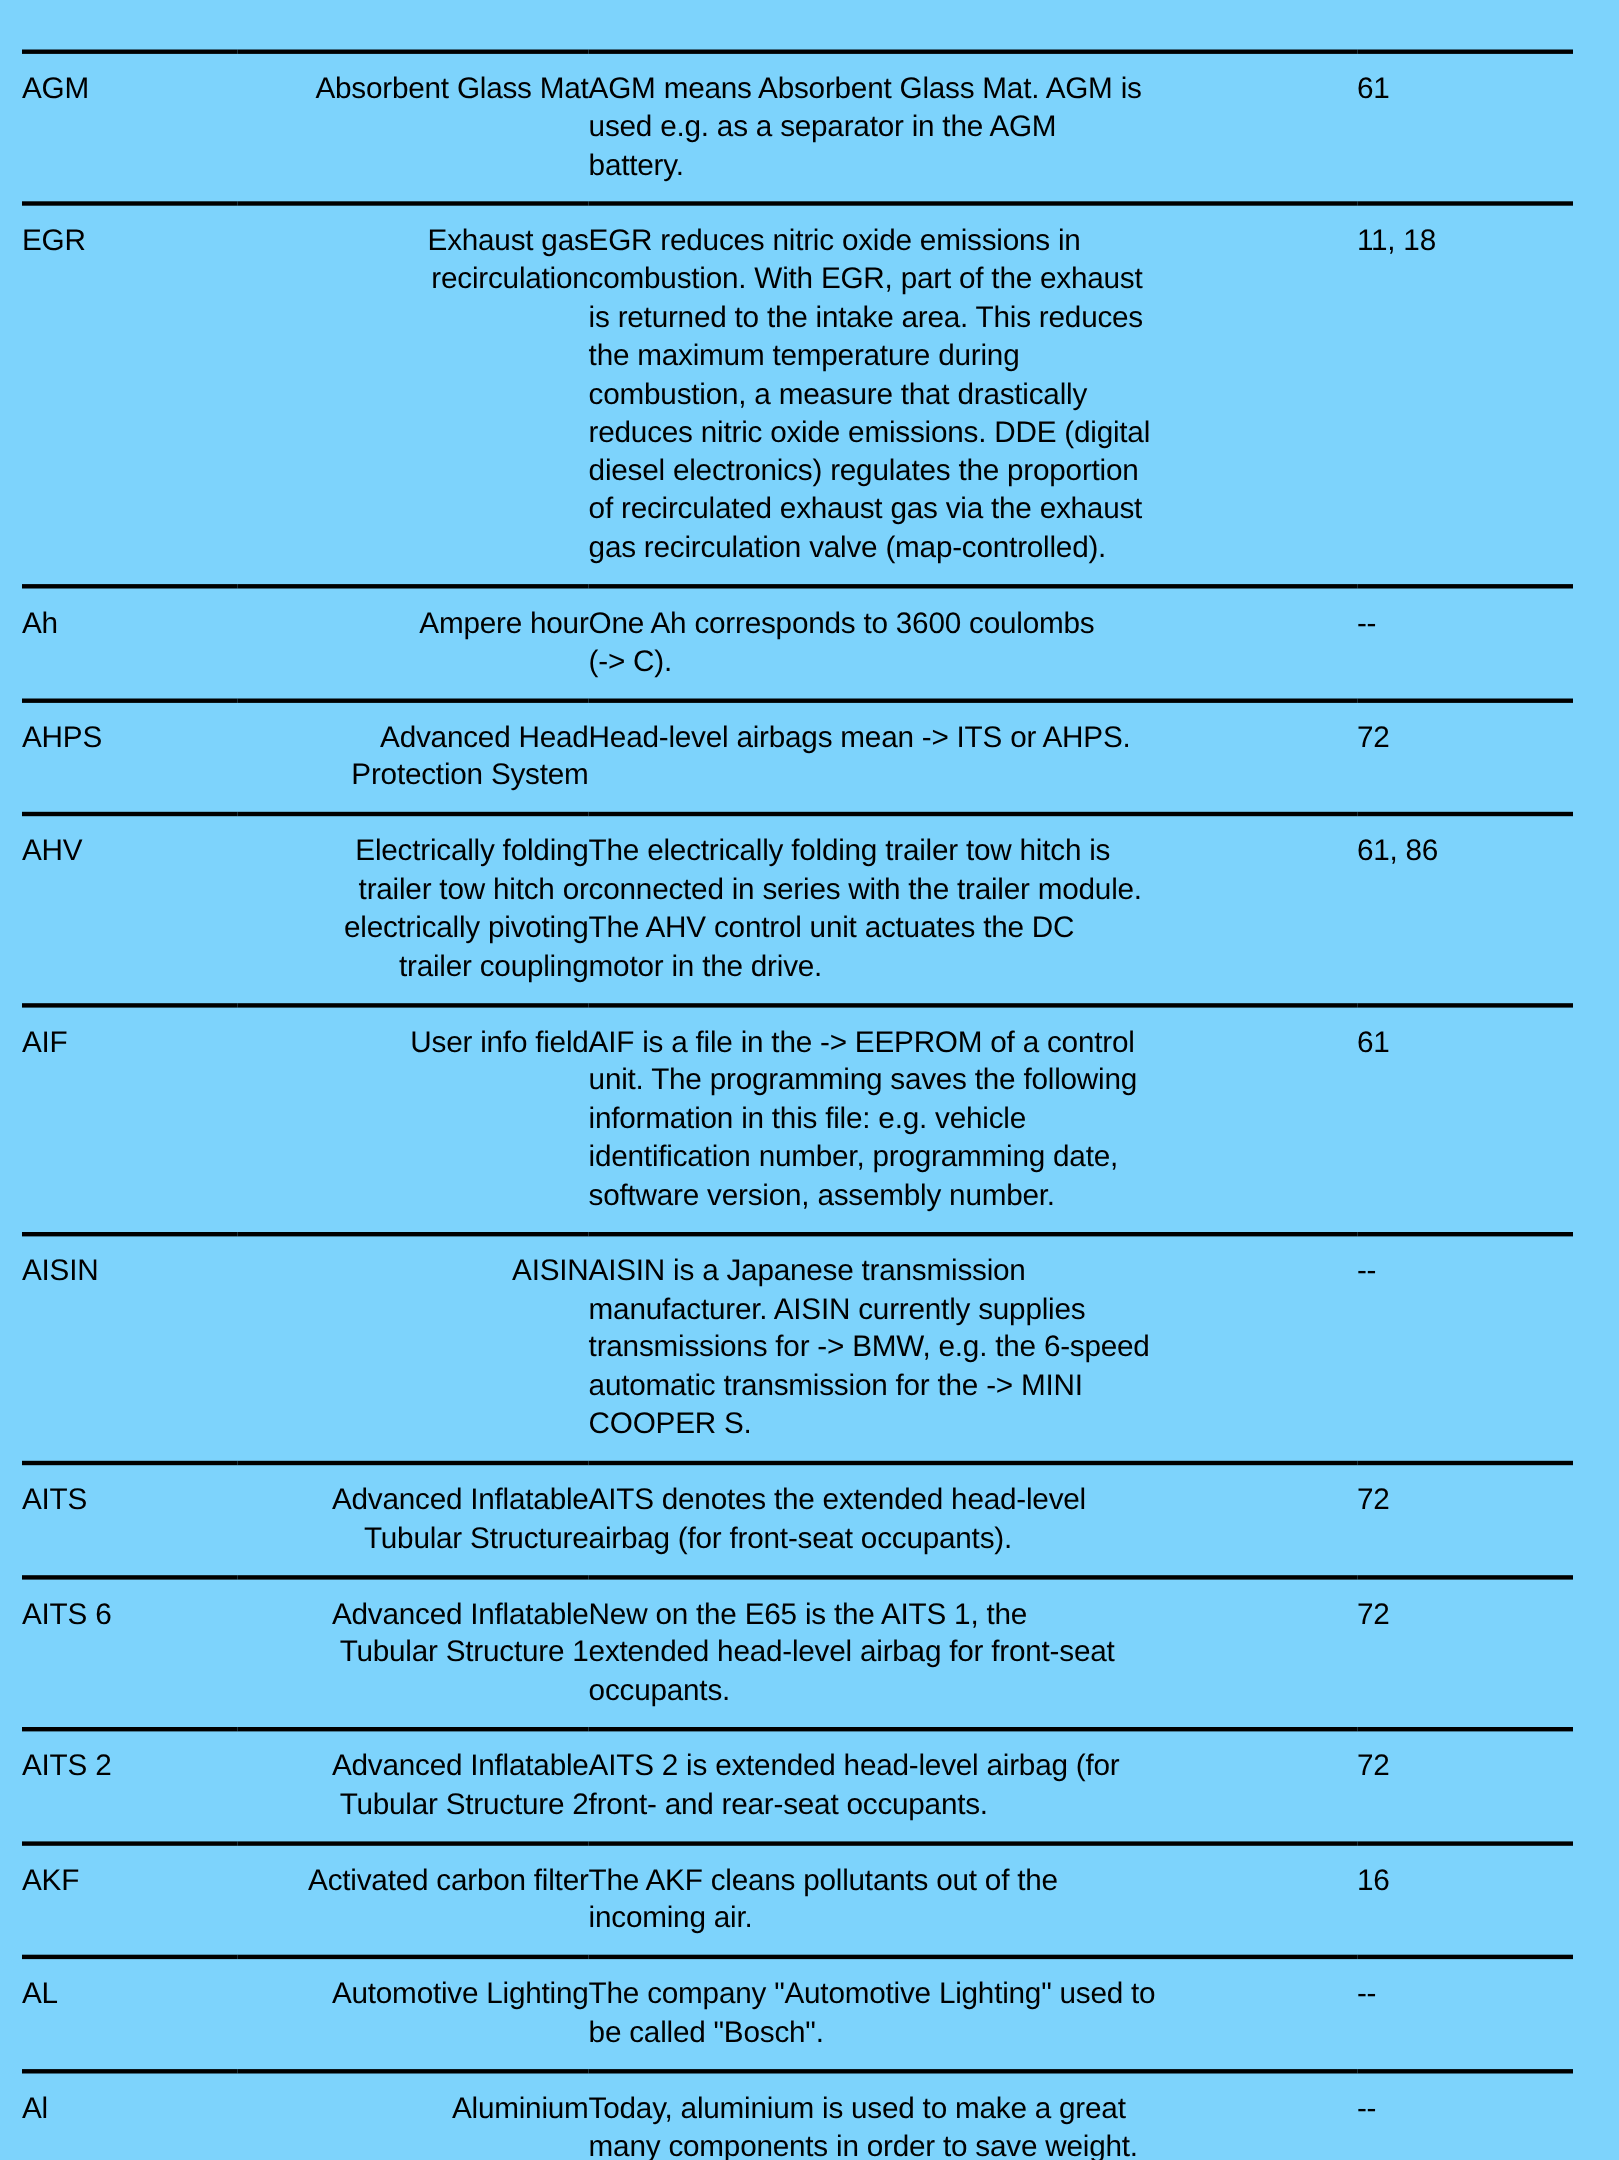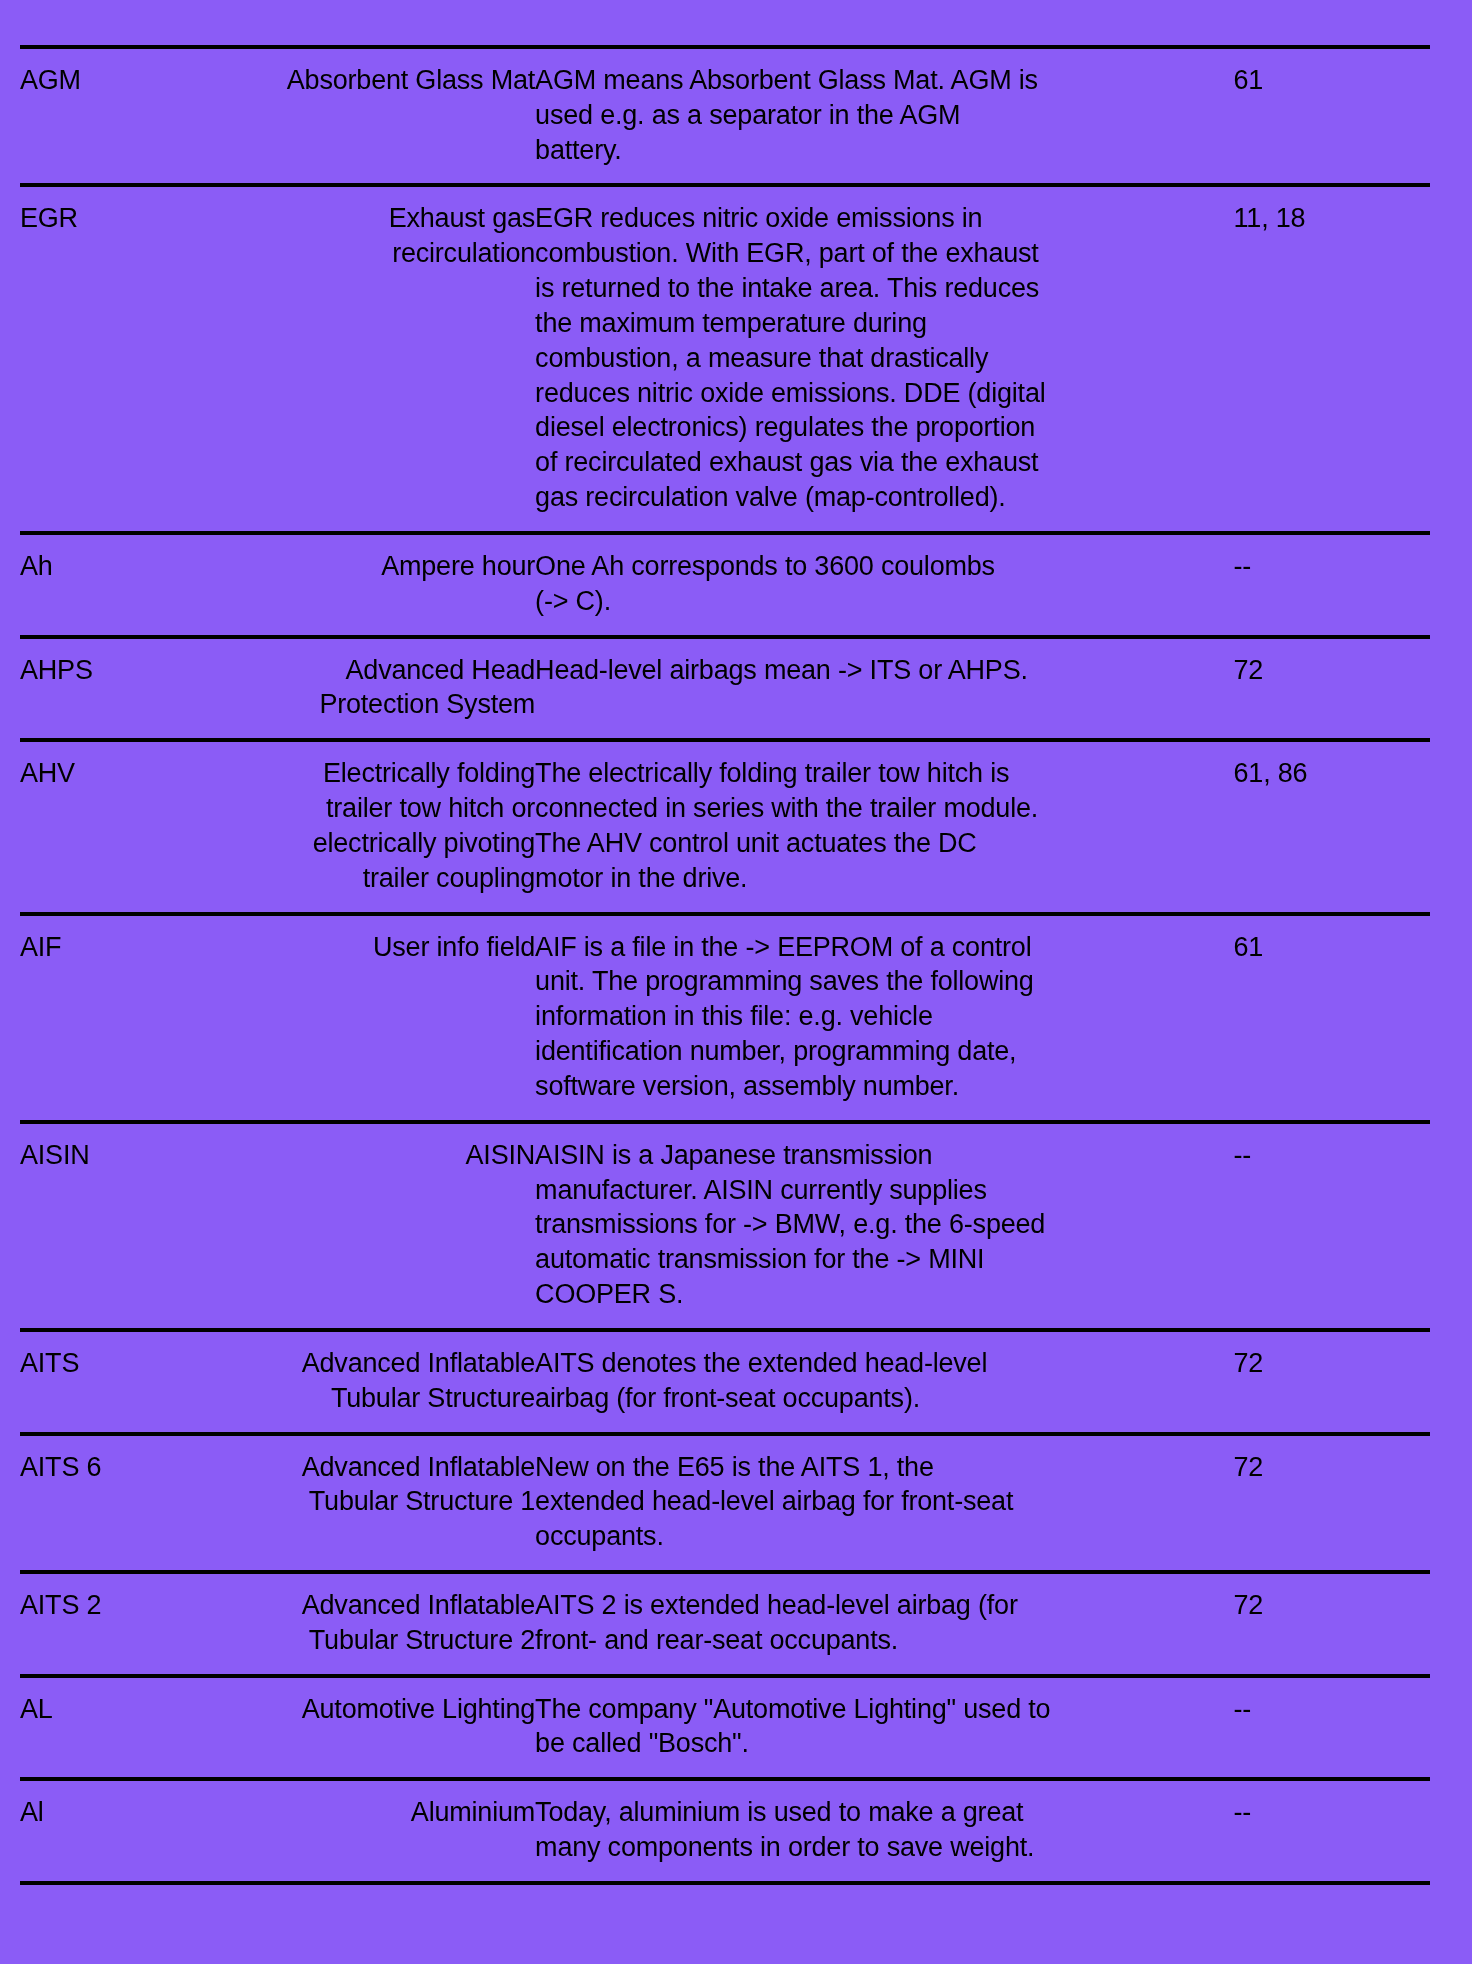--- a/index.html
+++ b/index.html
@@ -11,21 +11,21 @@
     width: 1472px;
     height: 1964px;
     font-family: "Liberation Sans", "DejaVu Sans", sans-serif;
     color: #000000;
     overflow: hidden;
   }
   #glossary-page {
     position: relative;
     width: 1472px;
     height: 1964px;
-    background: #8b5cf6;
+    background: #7dd3fc;
     box-sizing: border-box;
   }
   table.glossary-table {
     position: absolute;
     left: 20px;
     top: 45px;
     width: 1410px;
     border-collapse: collapse;
     table-layout: fixed;
   }
@@ -240,20 +240,35 @@
           <td class="col-desc">
             <span class="cell-text">AITS 2 is extended head-level airbag (for
 front- and rear-seat occupants.</span>
           </td>
           <td class="col-page">
             <span class="cell-text">72</span>
           </td>
         </tr>
         <tr class="glossary-row">
           <td class="col-abbr">
+            <span class="cell-text">AKF</span>
+          </td>
+          <td class="col-term">
+            <span class="cell-text">Activated carbon filter</span>
+          </td>
+          <td class="col-desc">
+            <span class="cell-text">The AKF cleans pollutants out of the
+incoming air.</span>
+          </td>
+          <td class="col-page">
+            <span class="cell-text">16</span>
+          </td>
+        </tr>
+        <tr class="glossary-row">
+          <td class="col-abbr">
             <span class="cell-text">AL</span>
           </td>
           <td class="col-term">
             <span class="cell-text">Automotive Lighting</span>
           </td>
           <td class="col-desc">
             <span class="cell-text">The company "Automotive Lighting" used to
 be called "Bosch".</span>
           </td>
           <td class="col-page">

